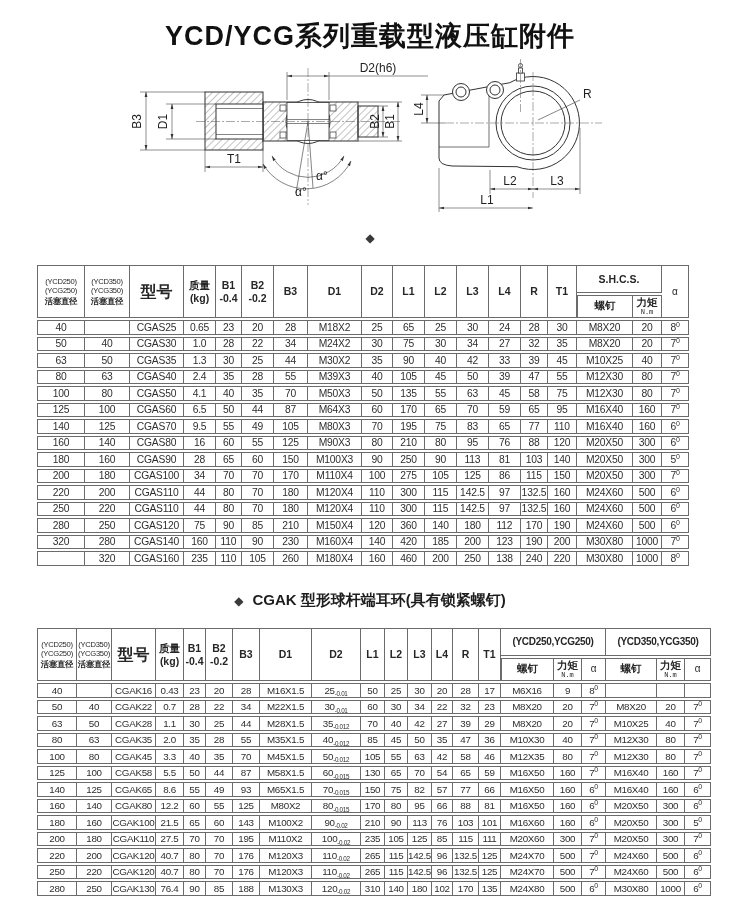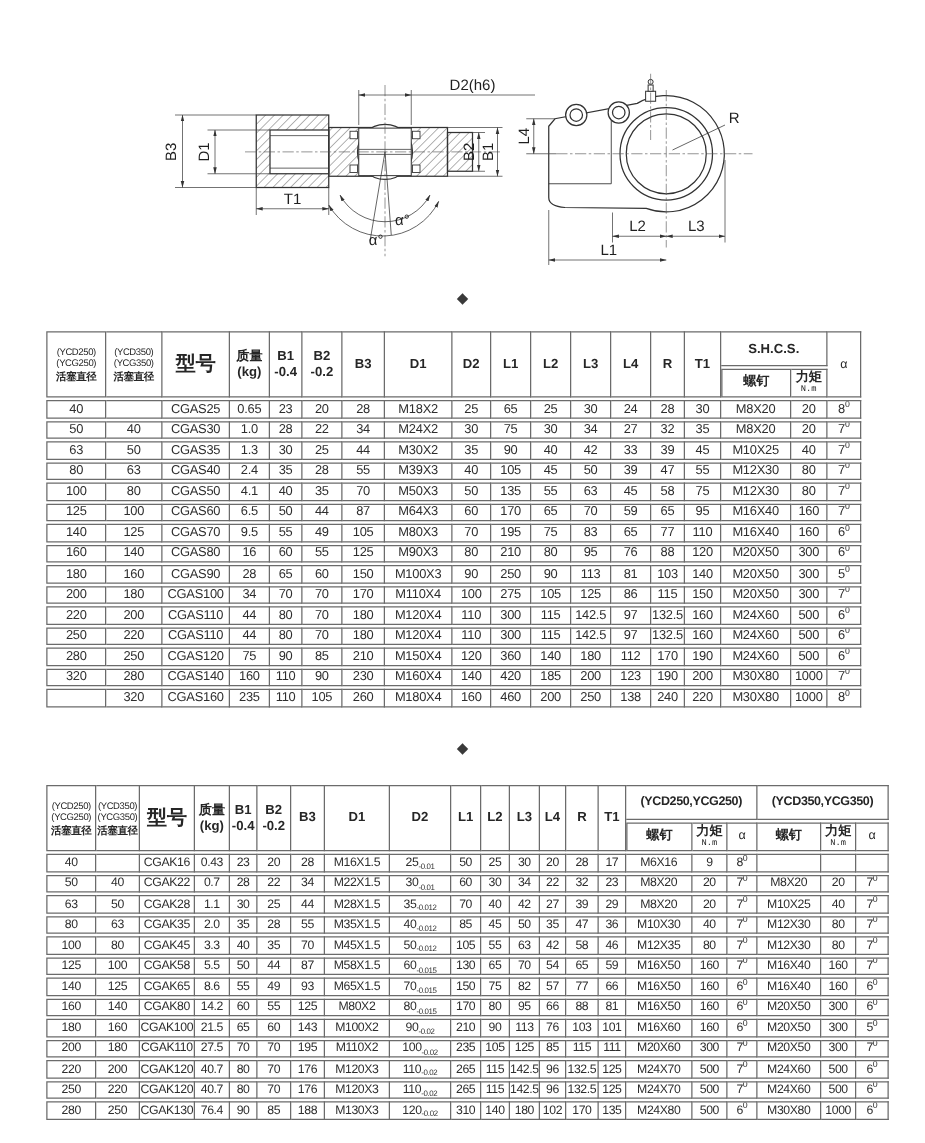--- a/index.html
+++ b/index.html
@@ -34,20 +34,21 @@
   th.alpha{font-size:10px;font-weight:normal;}
   td sup{font-size:7px;line-height:0;}
   td .tol{font-size:6.3px;position:relative;top:2.5px;letter-spacing:-0.3px;}
   svg text{font-family:"Liberation Sans","DejaVu Sans",sans-serif;font-size:12px;fill:#1f1f1f;}
 </style>
 </head>
 <body>
 
 <div class="page">
 
+  <div class="title">YCD/YCG系列重载型液压缸附件</div>
 
   <svg class="drawing" width="740" height="175" viewBox="0 55 740 175">
     <defs>
       <pattern id="h" patternUnits="userSpaceOnUse" width="5" height="5" patternTransform="rotate(45)">
         <line x1="0" y1="0" x2="0" y2="5" stroke="#777" stroke-width="0.9"></line>
       </pattern>
       <marker id="as" viewBox="0 0 10 6" refX="0.5" refY="3" markerWidth="9" markerHeight="5.5" orient="auto">
         <path d="M10,0.4 L0,3 L10,5.6 Z" fill="#333"></path>
       </marker>
       <marker id="ae" viewBox="0 0 10 6" refX="9.5" refY="3" markerWidth="9" markerHeight="5.5" orient="auto">
@@ -543,20 +544,21 @@
           <td>220</td>
           <td>M30X80</td>
           <td>1000</td>
           <td>8<sup>0</sup></td>
         </tr>
       </tbody>
     </table>
 
   <div class="sec" id="sec2">
     <span class="diamond">◆</span>
+    <span>CGAK 型形球杆端耳环(具有锁紧螺钉)</span>
   </div>
 
   <table id="cgak-table">
       <colgroup>
         <col style="width: 40px;">
         <col style="width: 35px;">
         <col style="width: 44px;">
         <col style="width: 28px;">
         <col style="width: 22px;">
         <col style="width: 27px;">
@@ -819,21 +821,21 @@
           <td>160</td>
           <td>6<sup>0</sup></td>
           <td>M16X40</td>
           <td>160</td>
           <td>6<sup>0</sup></td>
         </tr>
         <tr>
           <td>160</td>
           <td>140</td>
           <td>CGAK80</td>
-          <td>14.2</td>
+          <td>12.2</td>
           <td>60</td>
           <td>55</td>
           <td>125</td>
           <td>M80X2</td>
           <td><span>80</span><span class="tol">-0.015</span></td>
           <td>170</td>
           <td>80</td>
           <td>95</td>
           <td>66</td>
           <td>88</td>

